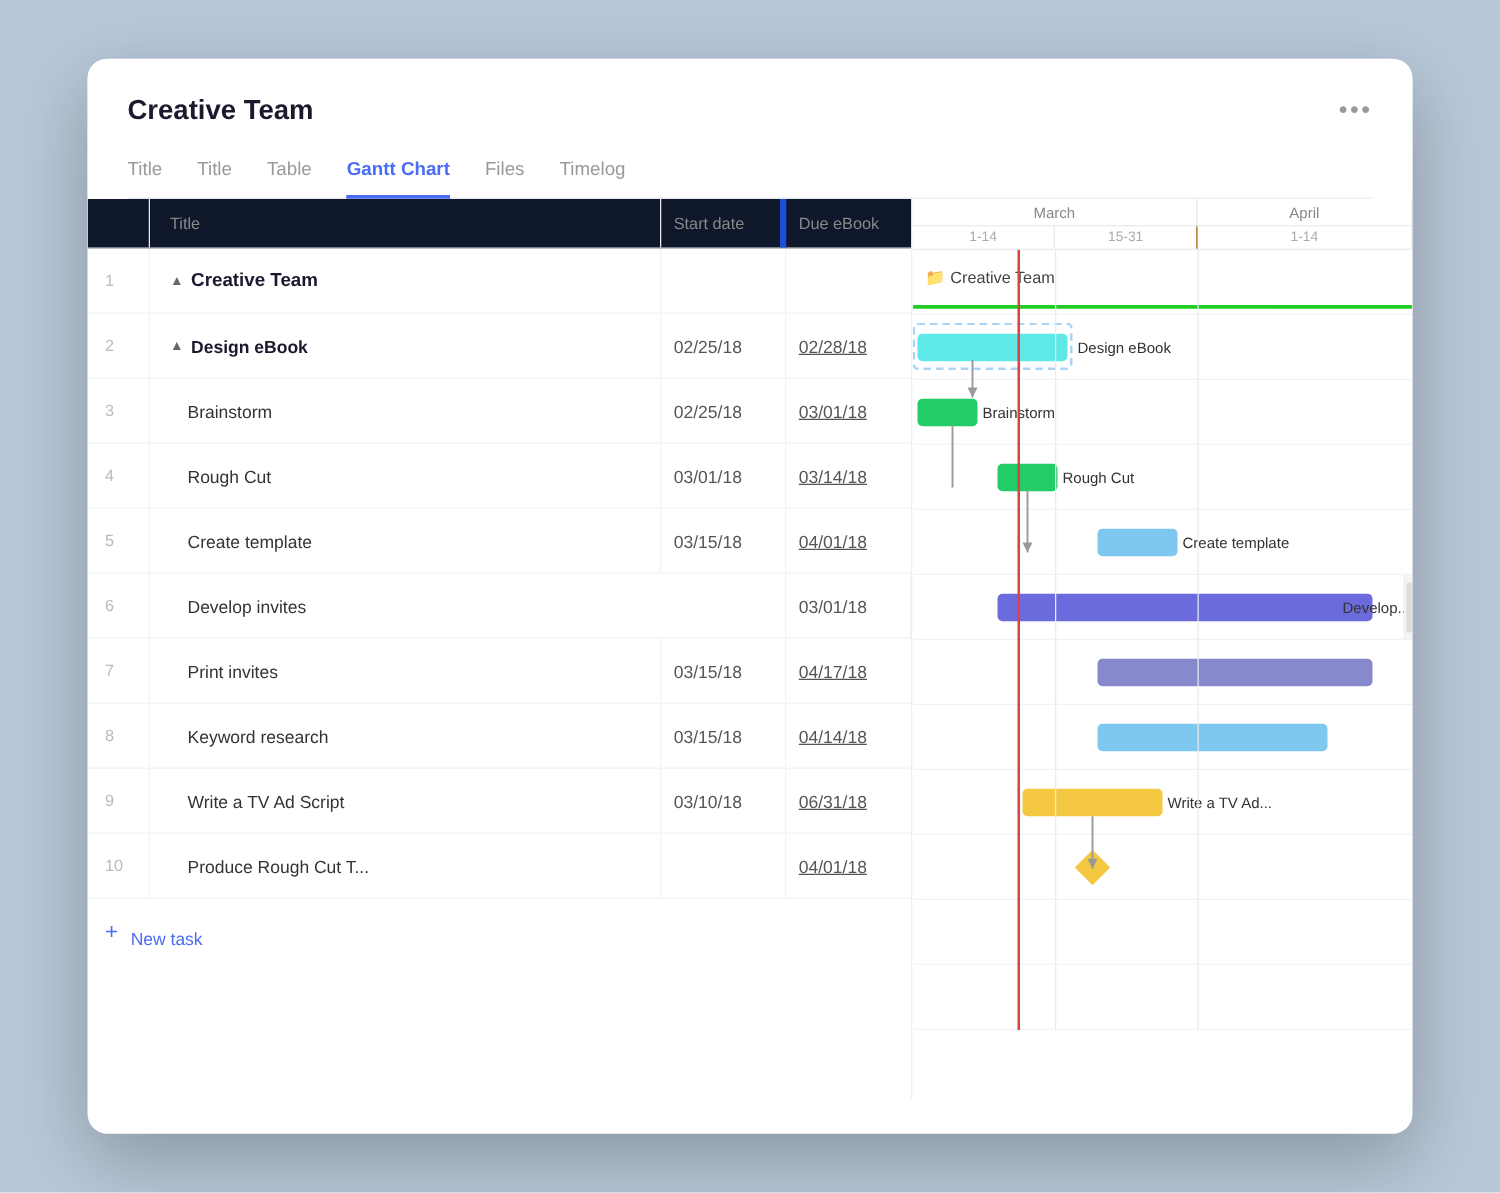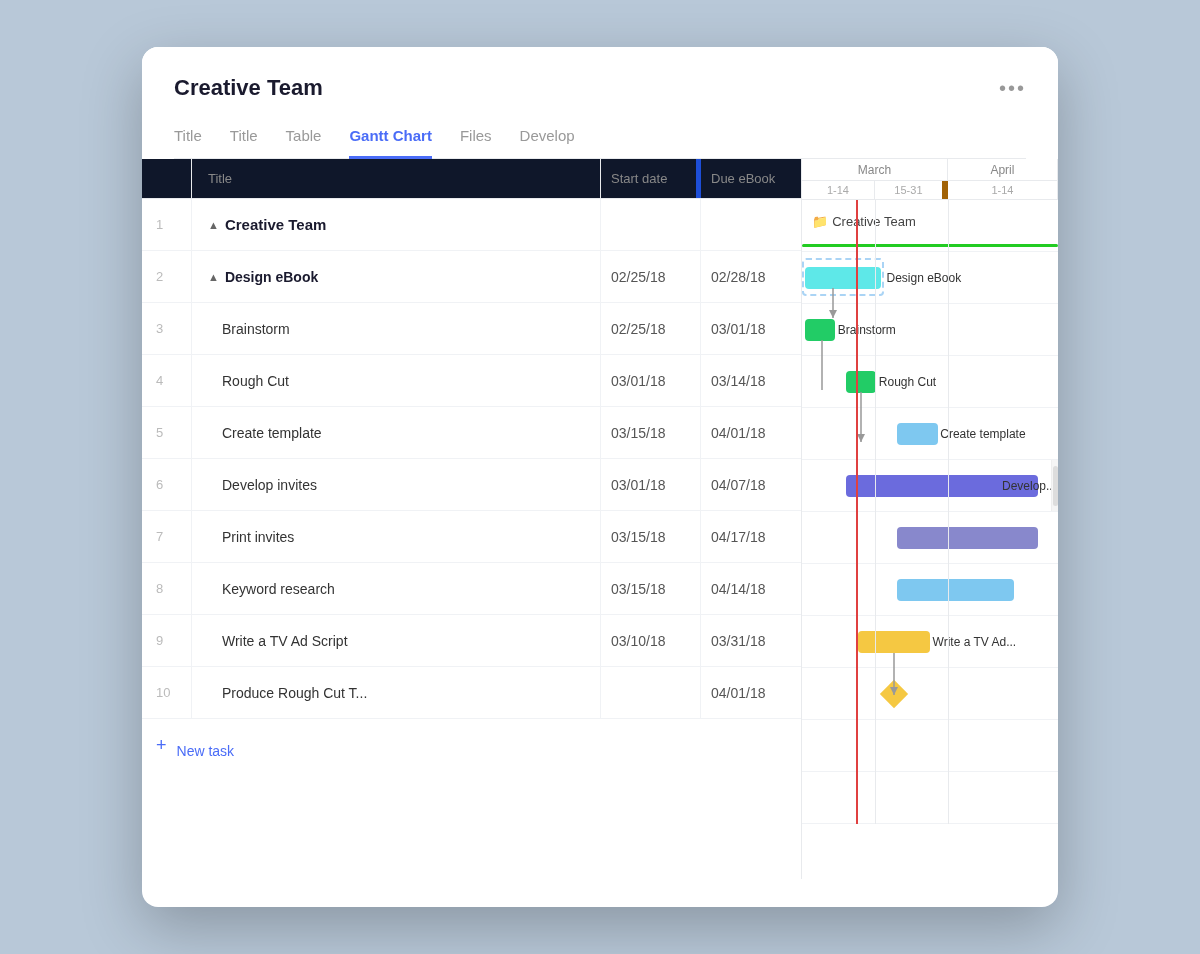--- a/index.html
+++ b/index.html
@@ -7,21 +7,21 @@
       background: #b8c8d8;
       display: flex;
       align-items: center;
       justify-content: center;
       min-height: 100vh;
       font-family: -apple-system, BlinkMacSystemFont, 'Segoe UI', sans-serif;
     }
     .app-window {
       background: #fff;
       border-radius: 16px;
-      width: 916px;
+      width: 1060px;
       min-height: 860px;
       box-shadow: 0 20px 60px rgba(0,0,0,0.25);
       overflow: hidden;
       padding: 0;
     }
     .header {
       padding: 28px 32px 0 32px;
       background: #fff;
     }
     .header-top {
@@ -175,20 +175,21 @@
     }
     .td-due {
       width: 100px;
       flex-shrink: 0;
       padding-left: 10px;
       font-size: 14px;
       color: #555;
       height: 100%;
       display: flex;
       align-items: center;
+      text-decoration: underline;
     }
     .collapse-icon {
       font-size: 11px;
       color: #666;
       margin-right: 6px;
     }
     .new-task-row {
       display: flex;
       align-items: center;
       height: 52px;
@@ -276,21 +277,21 @@
     <div class="header-top">
       <span class="app-title">Creative Team</span>
       <span class="more-icon">•••</span>
     </div>
     <div class="nav-tabs">
       <div class="nav-tab">Title</div>
       <div class="nav-tab">Title</div>
       <div class="nav-tab">Table</div>
       <div class="nav-tab active">Gantt Chart</div>
       <div class="nav-tab">Files</div>
-      <div class="nav-tab">Develop</div>
+      <div class="nav-tab">Timelog</div>
     </div>
   </div>
 
   <div class="content">
 
     <div class="table-section">
       <div class="table-header">
         <div class="th-num"></div>
         <div class="th-title">Title</div>
         <div class="th-start">Start date</div>
@@ -336,42 +337,41 @@
           <div class="td-num">5</div>
           <div class="td-title indented">Create template</div>
           <div class="td-start">03/15/18</div>
           <div class="td-due">04/01/18</div>
         </div>
 
         <div class="table-row">
           <div class="td-num">6</div>
           <div class="td-title indented">Develop invites</div>
           <div class="td-start">03/01/18</div>
-          <div class="td-due">04/07/18</div>
         </div>
 
         <div class="table-row">
           <div class="td-num">7</div>
           <div class="td-title indented">Print invites</div>
           <div class="td-start">03/15/18</div>
           <div class="td-due">04/17/18</div>
         </div>
 
         <div class="table-row">
           <div class="td-num">8</div>
           <div class="td-title indented">Keyword research</div>
           <div class="td-start">03/15/18</div>
           <div class="td-due">04/14/18</div>
         </div>
 
         <div class="table-row">
           <div class="td-num">9</div>
           <div class="td-title indented">Write a TV Ad Script</div>
           <div class="td-start">03/10/18</div>
-          <div class="td-due">03/31/18</div>
+          <div class="td-due">06/31/18</div>
         </div>
 
         <div class="table-row">
           <div class="td-num">10</div>
           <div class="td-title indented">Produce Rough Cut T...</div>
           <div class="td-start"></div>
           <div class="td-due">04/01/18</div>
         </div>
 
         <div class="new-task-row">
@@ -383,21 +383,21 @@
 
     <div class="gantt-section">
 
       <div class="gantt-header">
         <div class="gantt-months">
           <div class="gantt-month" style="width:57%; border-right:1px solid #e8eaed;">March</div>
           <div class="gantt-month" style="width:43%;">April</div>
         </div>
         <div class="gantt-weeks">
           <div class="gantt-week" style="width:28.5%; border-right:1px solid #e8eaed;">1-14</div>
-          <div class="gantt-week" style="width:28.5%; border-right:6px solid #a16207;">15-31</div>
+          <div class="gantt-week" style="width:28.5%; border-right:1px solid #a16207;">15-31</div>
           <div class="gantt-week" style="width:43%;">1-14</div>
         </div>
       </div>
 
       <div class="gantt-body" style="position:relative;">
 
         <div style="position:absolute;top:0;left:28.5%;width:1px;background:#e8eaed;bottom:0;z-index:1;"></div>
         <div style="position:absolute;top:0;left:57%;width:1px;background:#e8eaed;bottom:0;z-index:1;"></div>
 
         <div class="today-line" style="left:21%;"></div>

